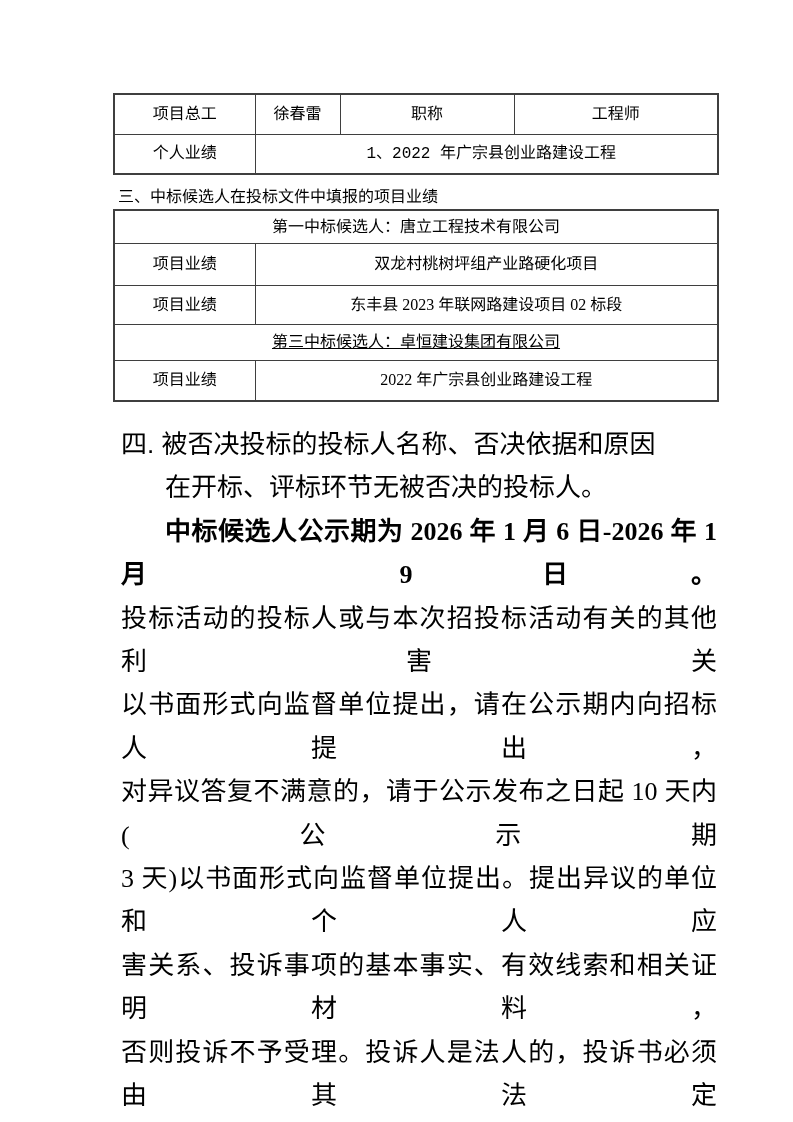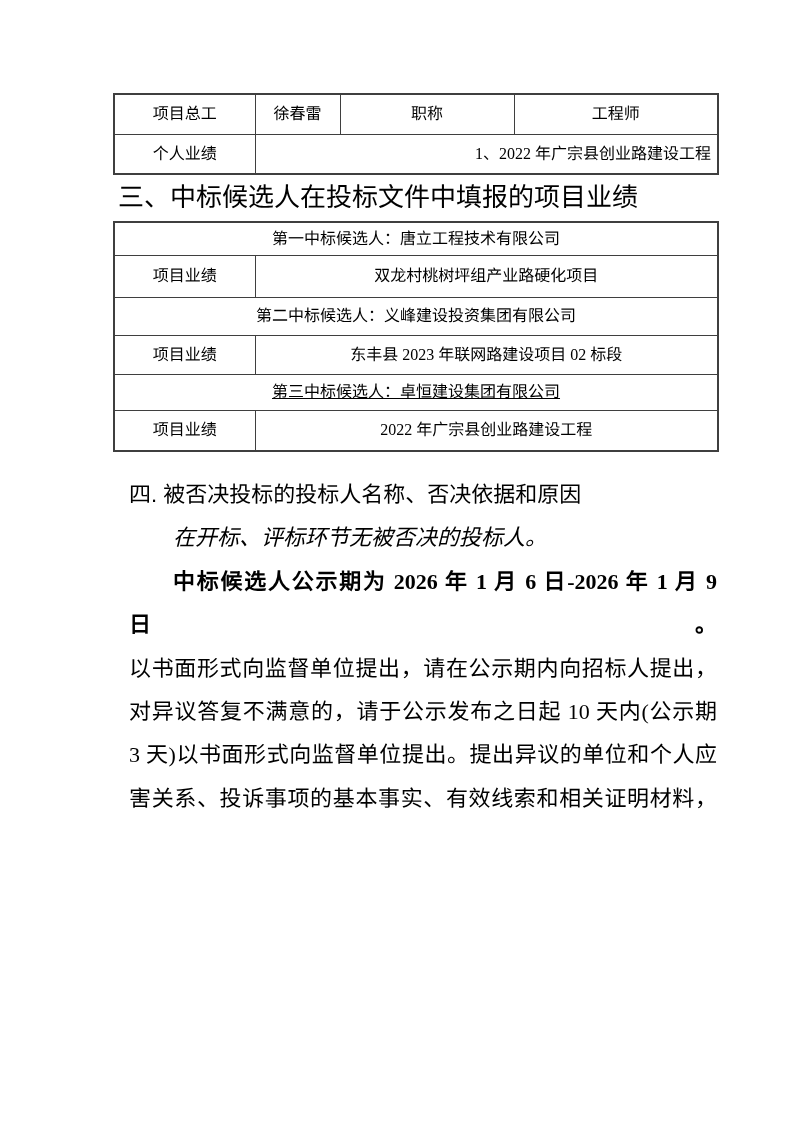--- a/index.html
+++ b/index.html
@@ -30,54 +30,53 @@
     border: 1px solid #3f3f3f;
     font-size: 16px;
     line-height: 20px;
     text-align: center;
     vertical-align: middle;
     padding: 2px 6px;
     overflow: hidden;
     white-space: nowrap;
   }
   table.doc-table td.left {
-    text-align: right;
+    text-align: center;
     padding-left: 16px;
   }
   .t1-r1 { height: 40px; }
-  .t1-r2 { height: 40px; }
+  .t1-r2 { height: 40px; font-family: Liberation Mono, monospace; }
   .t2-r1 { height: 33px; }
   .t2-r2 { height: 42px; }
   .t2-r3 { height: 38px; }
   .t2-r4 { height: 39px; }
   .t2-r5 { height: 36px; text-decoration: underline; }
   .t2-r6 { height: 41px; }
   
   .h3-heading {
-    font-family: Liberation Sans, sans-serif;
-    font-size: 26px;
+    font-family: Liberation Serif, serif;
+    font-size: 16px;
     line-height: 24px;
-    margin: 10px 0 12px 5px;
+    margin: 10px 0 0 5px;
     white-space: nowrap;
   }
   .sections {
     margin-top: 21px;
-    margin-left: 16px;
-    font-size: 22px;
+    margin-left: 8px;
+    font-size: 26px;
     line-height: 43.4px;
   }
   .sec-heading {
     font-family: "Liberation Sans", "DejaVu Sans", sans-serif;
     white-space: nowrap;
   }
   .body-line {
     font-family: "Liberation Sans", "DejaVu Sans", sans-serif;
     text-indent: 44px;
     white-space: nowrap;
-    font-style: italic;
   }
   .pline {
     text-align: justify;
     text-align-last: justify;
   }
   .pline.indent {
     text-indent: 44px;
     font-weight: bold;
   }
 </style>
@@ -115,42 +114,41 @@
         <col style="width:463px">
     </colgroup>
     <tbody>
       <tr class="t2-r1">
         <td colspan="2">第一中标候选人：唐立工程技术有限公司</td>
       </tr>
       <tr class="t2-r2">
         <td>项目业绩</td>
         <td>双龙村桃树坪组产业路硬化项目</td>
       </tr>
-      <tr class="t2-r3">
-        <td colspan="2">第二中标候选人：义峰建设投资集团有限公司</td>
-      </tr>
       <tr class="t2-r4">
         <td>项目业绩</td>
         <td>东丰县 2023 年联网路建设项目 02 标段</td>
       </tr>
       <tr class="t2-r5">
         <td colspan="2">第三中标候选人：卓恒建设集团有限公司</td>
       </tr>
       <tr class="t2-r6">
         <td>项目业绩</td>
         <td>2022 年广宗县创业路建设工程</td>
       </tr>
     </tbody>
   </table>
 
   <div class="sections">
     <div class="sec-heading">四. 被否决投标的投标人名称、否决依据和原因</div>
     <div class="body-line">在开标、评标环节无被否决的投标人。</div>
     <div class="paragraph">
       <div class="pline indent">中标候选人公示期为 2026 年 1 月 6 日-2026 年 1 月 9 日。</div>
+      <div class="pline">投标活动的投标人或与本次招投标活动有关的其他利害关</div>
       <div class="pline">以书面形式向监督单位提出，请在公示期内向招标人提出，</div>
       <div class="pline">对异议答复不满意的，请于公示发布之日起 10 天内(公示期</div>
       <div class="pline">3 天)以书面形式向监督单位提出。提出异议的单位和个人应</div>
       <div class="pline">害关系、投诉事项的基本事实、有效线索和相关证明材料，</div>
+      <div class="pline">否则投诉不予受理。投诉人是法人的，投诉书必须由其法定</div>
     </div>
   </div>
 
 </div>
 
 </body></html>

